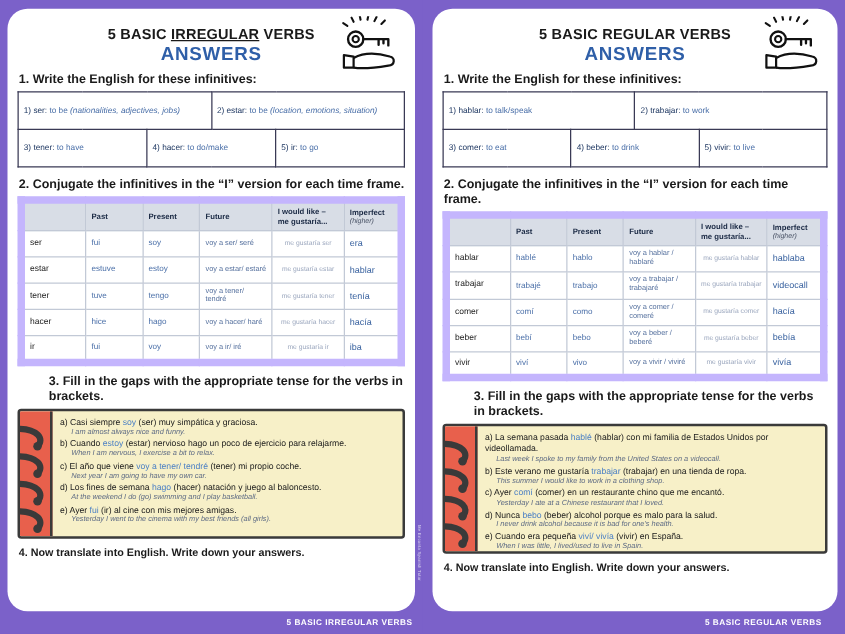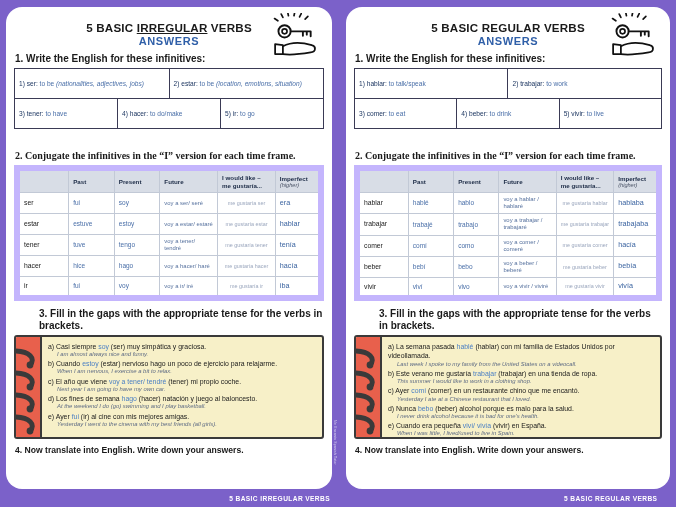--- a/index.html
+++ b/index.html
@@ -31,35 +31,35 @@
   .panel.right .card { border-radius: 16px; }
 
   
   .title-wrap { text-align: center; padding-top: 6px; position: relative; }
   .title {
     font-size: 11.6px; font-weight: bold; color: #1a1a1a;
     letter-spacing: .2px; line-height: 1.15;
   }
   .title .u { text-decoration: underline; }
   .answers {
-    font-size: 11px; font-weight: bold; color: #2f5fa8;
+    font-size: 15px; font-weight: bold; color: #2f5fa8;
     letter-spacing: .6px; margin-top: 1px;
   }
 
   .key-icon {
     position: absolute; right: 2px; top: -2px;
     width: 56px; height: 50px;
   }
 
   
   .instr {
     font-size: 10px; font-weight: bold; color: #1a1a1a;
     margin: 6px 0 3px 1px; line-height: 1.2;
   }
-  .instr.q2 { margin-top: 21px; font-family: Liberation Serif, serif; }
+  .instr.q2 { margin-top: 8px; }
   .instr.q3 { margin-top: 7px; margin-left: 25px; }
   .instr.q4 { margin-top: 6px; font-size: 8.6px; }
 
   
   table { border-collapse: collapse; width: 100%; table-layout: fixed; }
   .t1 td {
     border: 1px solid #3a3a55;
     height: 30px;
     padding: 3px 4px;
     font-size: 6.6px;
@@ -411,21 +411,21 @@
             <td class="fut">voy a hablar / hablaré</td>
             <td class="gust">me gustaría hablar</td>
             <td class="imp">hablaba</td>
           </tr>
           <tr>
             <td class="verb">trabajar</td>
             <td class="c">trabajé</td>
             <td class="c">trabajo</td>
             <td class="fut">voy a trabajar / trabajaré</td>
             <td class="gust">me gustaría trabajar</td>
-            <td class="imp">trabajaba</td>
+            <td class="imp">videocall</td>
           </tr>
           <tr>
             <td class="verb">comer</td>
             <td class="c">comí</td>
             <td class="c">como</td>
             <td class="fut">voy a comer / comeré</td>
             <td class="gust">me gustaría comer</td>
             <td class="imp">hacía</td>
           </tr>
           <tr>

